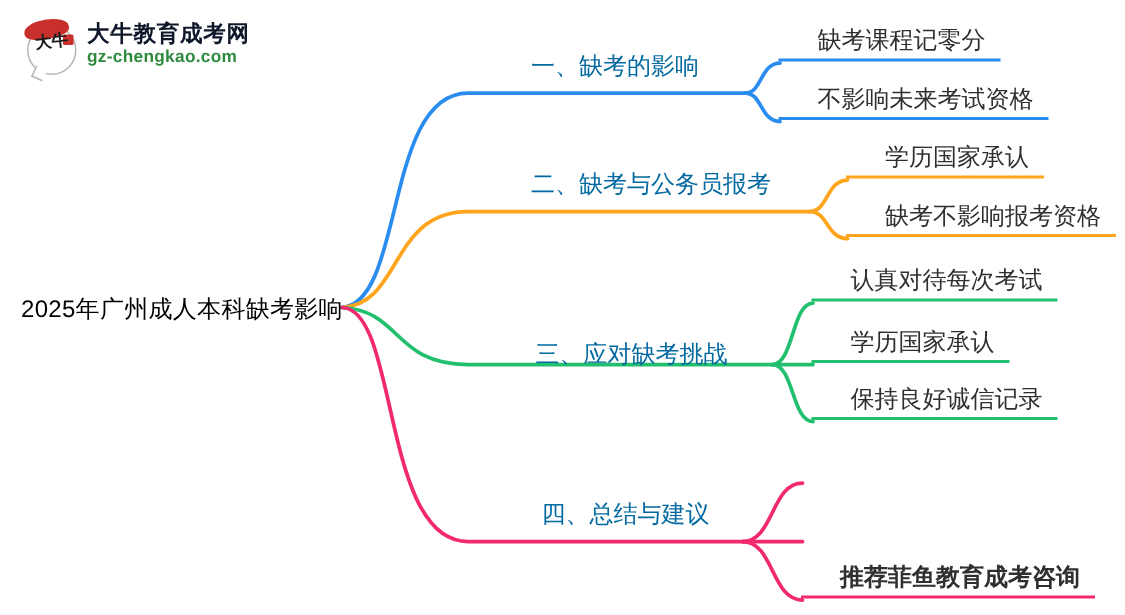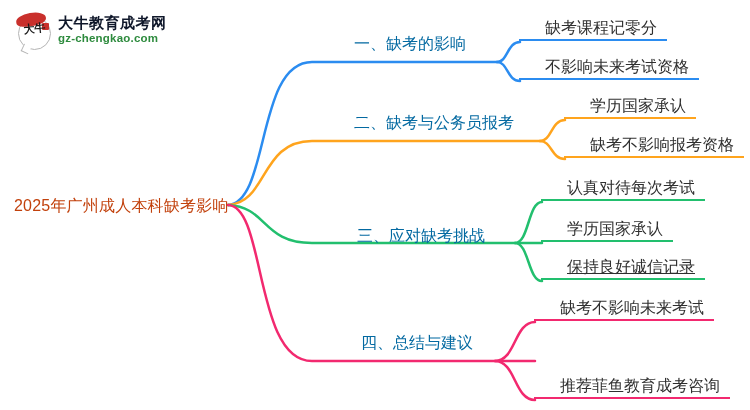--- a/index.html
+++ b/index.html
@@ -18,21 +18,21 @@
   .daniu{position:absolute;left:0;top:5px;width:100%;text-align:center;
          font-weight:bold;font-size:11px;line-height:11px;color:#1a1a1a;transform:rotate(-6deg);}
   .seal{position:absolute;right:1px;top:5px;width:7px;height:7px;background:#c9302c;border-radius:1px;}
   .tail{position:absolute;left:3px;bottom:-4px;width:7px;height:7px;background:#fff;
         border-left:1.5px solid #b5b5b5;border-bottom:1.5px solid #b5b5b5;transform:rotate(25deg);}
   .logo-text{margin-left:7px;}
   .logo-title{color:#0f172a;font-weight:bold;font-size:15px;line-height:18px;letter-spacing:0.5px;}
   .logo-domain{color:#2e8b3e;font-weight:bold;font-size:11.5px;line-height:13px;letter-spacing:0.2px;}
 
   
-  .root{position:absolute;left:14px;top:196px;z-index:2;font-size:16px;color:#c2410c;
+  .root{position:absolute;left:14px;top:196px;z-index:2;font-size:16px;color:#000000;
         letter-spacing:0.2px;white-space:nowrap;}
   .blabel{position:absolute;z-index:2;font-size:16px;white-space:nowrap;color:#0369a1;}
   .leaf{position:absolute;z-index:2;height:22px;line-height:22px;font-size:16px;white-space:nowrap;
         padding:0 10px 0 26px;color:#2f2f2f;box-sizing:content-box;}
   .leaf.c-blue  {border-bottom:2.5px solid #2b8cf0;}
   .leaf.c-orange{border-bottom:2.5px solid #ffa41d;}
   .leaf.c-green {border-bottom:2.5px solid #22bf6e;}
   .leaf.c-pink  {border-bottom:2.5px solid #f2296f;}
 </style>
 </head>
@@ -90,18 +90,17 @@
   <div class="blabel" style="left:361px;top:333px;">四、总结与建议</div>
 
   <div class="leaf c-blue" style="left:519px;top:17px;">缺考课程记零分</div>
   <div class="leaf c-blue" style="left:519px;top:56px;">不影响未来考试资格</div>
 
   <div class="leaf c-orange" style="left:564px;top:95px;">学历国家承认</div>
   <div class="leaf c-orange" style="left:564px;top:134px;">缺考不影响报考资格</div>
 
   <div class="leaf c-green" style="left:541px;top:177px;">认真对待每次考试</div>
   <div class="leaf c-green" style="left:541px;top:218px;">学历国家承认</div>
-  <div class="leaf c-green" style="left:541px;top:256px;text-decoration:underline;">保持良好诚信记录</div>
+  <div class="leaf c-green" style="left:541px;top:256px;">保持良好诚信记录</div>
 
-  <div class="leaf c-pink" style="left:534px;top:297px;">缺考不影响未来考试</div>
-  <div class="leaf c-pink" style="left:534px;top:375px;">推荐菲鱼教育成考咨询</div>
+  <div class="leaf c-pink" style="left:534px;top:375px;font-weight:bold;">推荐菲鱼教育成考咨询</div>
 
 </div>
 
 </body></html>

